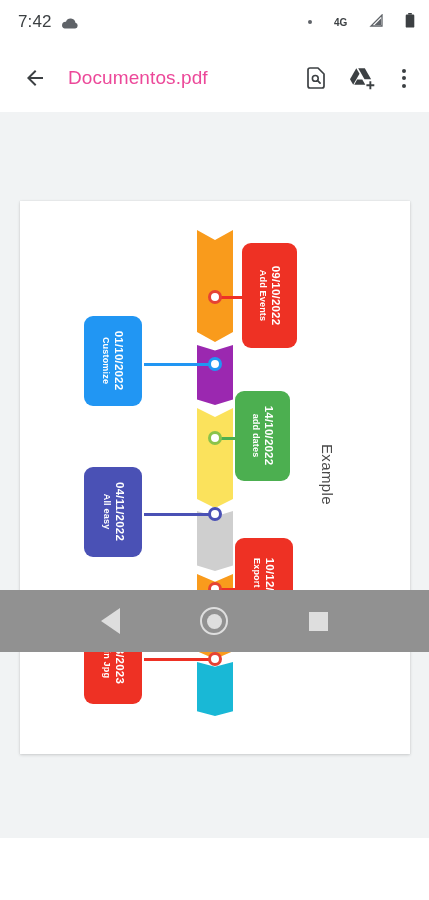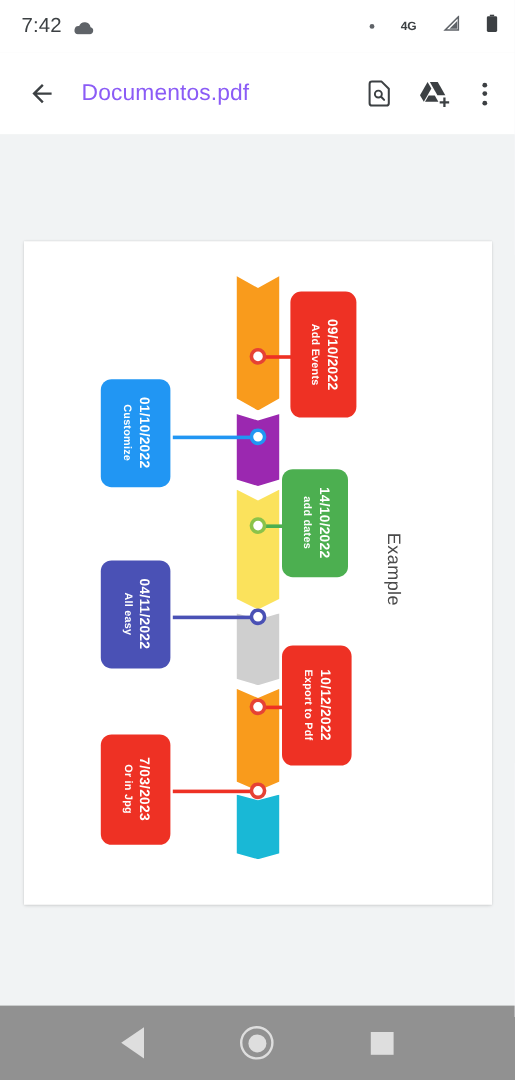--- a/index.html
+++ b/index.html
@@ -3,42 +3,42 @@
 <meta charset="utf-8">
 <title>PDF Viewer</title>
 <style>
   * { box-sizing: border-box; margin: 0; padding: 0; }
   html, body {
     width: 429px; height: 900px;
     background: #ffffff;
     font-family: "Liberation Sans", sans-serif;
     overflow: hidden;
   }
-  #app { position: relative; width: 429px; height: 900px; background:#f1f3f4; }
+  #app { position: relative; width: 429px; height: 652px; background:#f1f3f4; }
 
   
   .statusbar {
     position: absolute; left:0; top:0; width:429px; height:44px;
     background:#ffffff; display:flex; align-items:center;
     padding: 0 14px 0 18px;
   }
   .sb-time { font-size: 17px; color:#3c4043; letter-spacing:.1px; font-family:"Liberation Sans", sans-serif; }
   .sb-cloud { margin-left: 9px; display:flex; align-items:center; }
   .sb-right { margin-left:auto; display:flex; align-items:center; gap:22px; }
   .sb-dot { width:4px; height:4px; border-radius:50%; background:#5f6368; display:block; }
   .sb-4g { font-size:10px; color:#3c4043; font-weight:600; letter-spacing:-.2px; }
 
   
   .appbar {
     position:absolute; left:0; top:44px; width:429px; height:68px;
     background:#ffffff; display:flex; align-items:center; padding:0 14px 0 18px;
   }
   .ab-back { width:34px; height:34px; display:flex; align-items:center; justify-content:center; flex:0 0 auto; }
   .ab-title {
-    font-size:19px; color:#8b5cf6; margin-left:16px;
+    font-size:19px; color:#ec4899; margin-left:16px;
     white-space:nowrap; overflow:hidden; text-overflow:ellipsis;
     letter-spacing:.1px;
   }
   .ab-actions { margin-left:auto; display:flex; align-items:center; gap:16px; }
   .ab-icon { width:30px; height:30px; display:flex; align-items:center; justify-content:center; }
   .ab-more { width:22px; height:30px; display:flex; flex-direction:column; align-items:center; justify-content:center; gap:3.5px; }
   .ab-more i { width:4px; height:4px; border-radius:50%; background:#3c4043; display:block; }
 
   
   .viewer {

